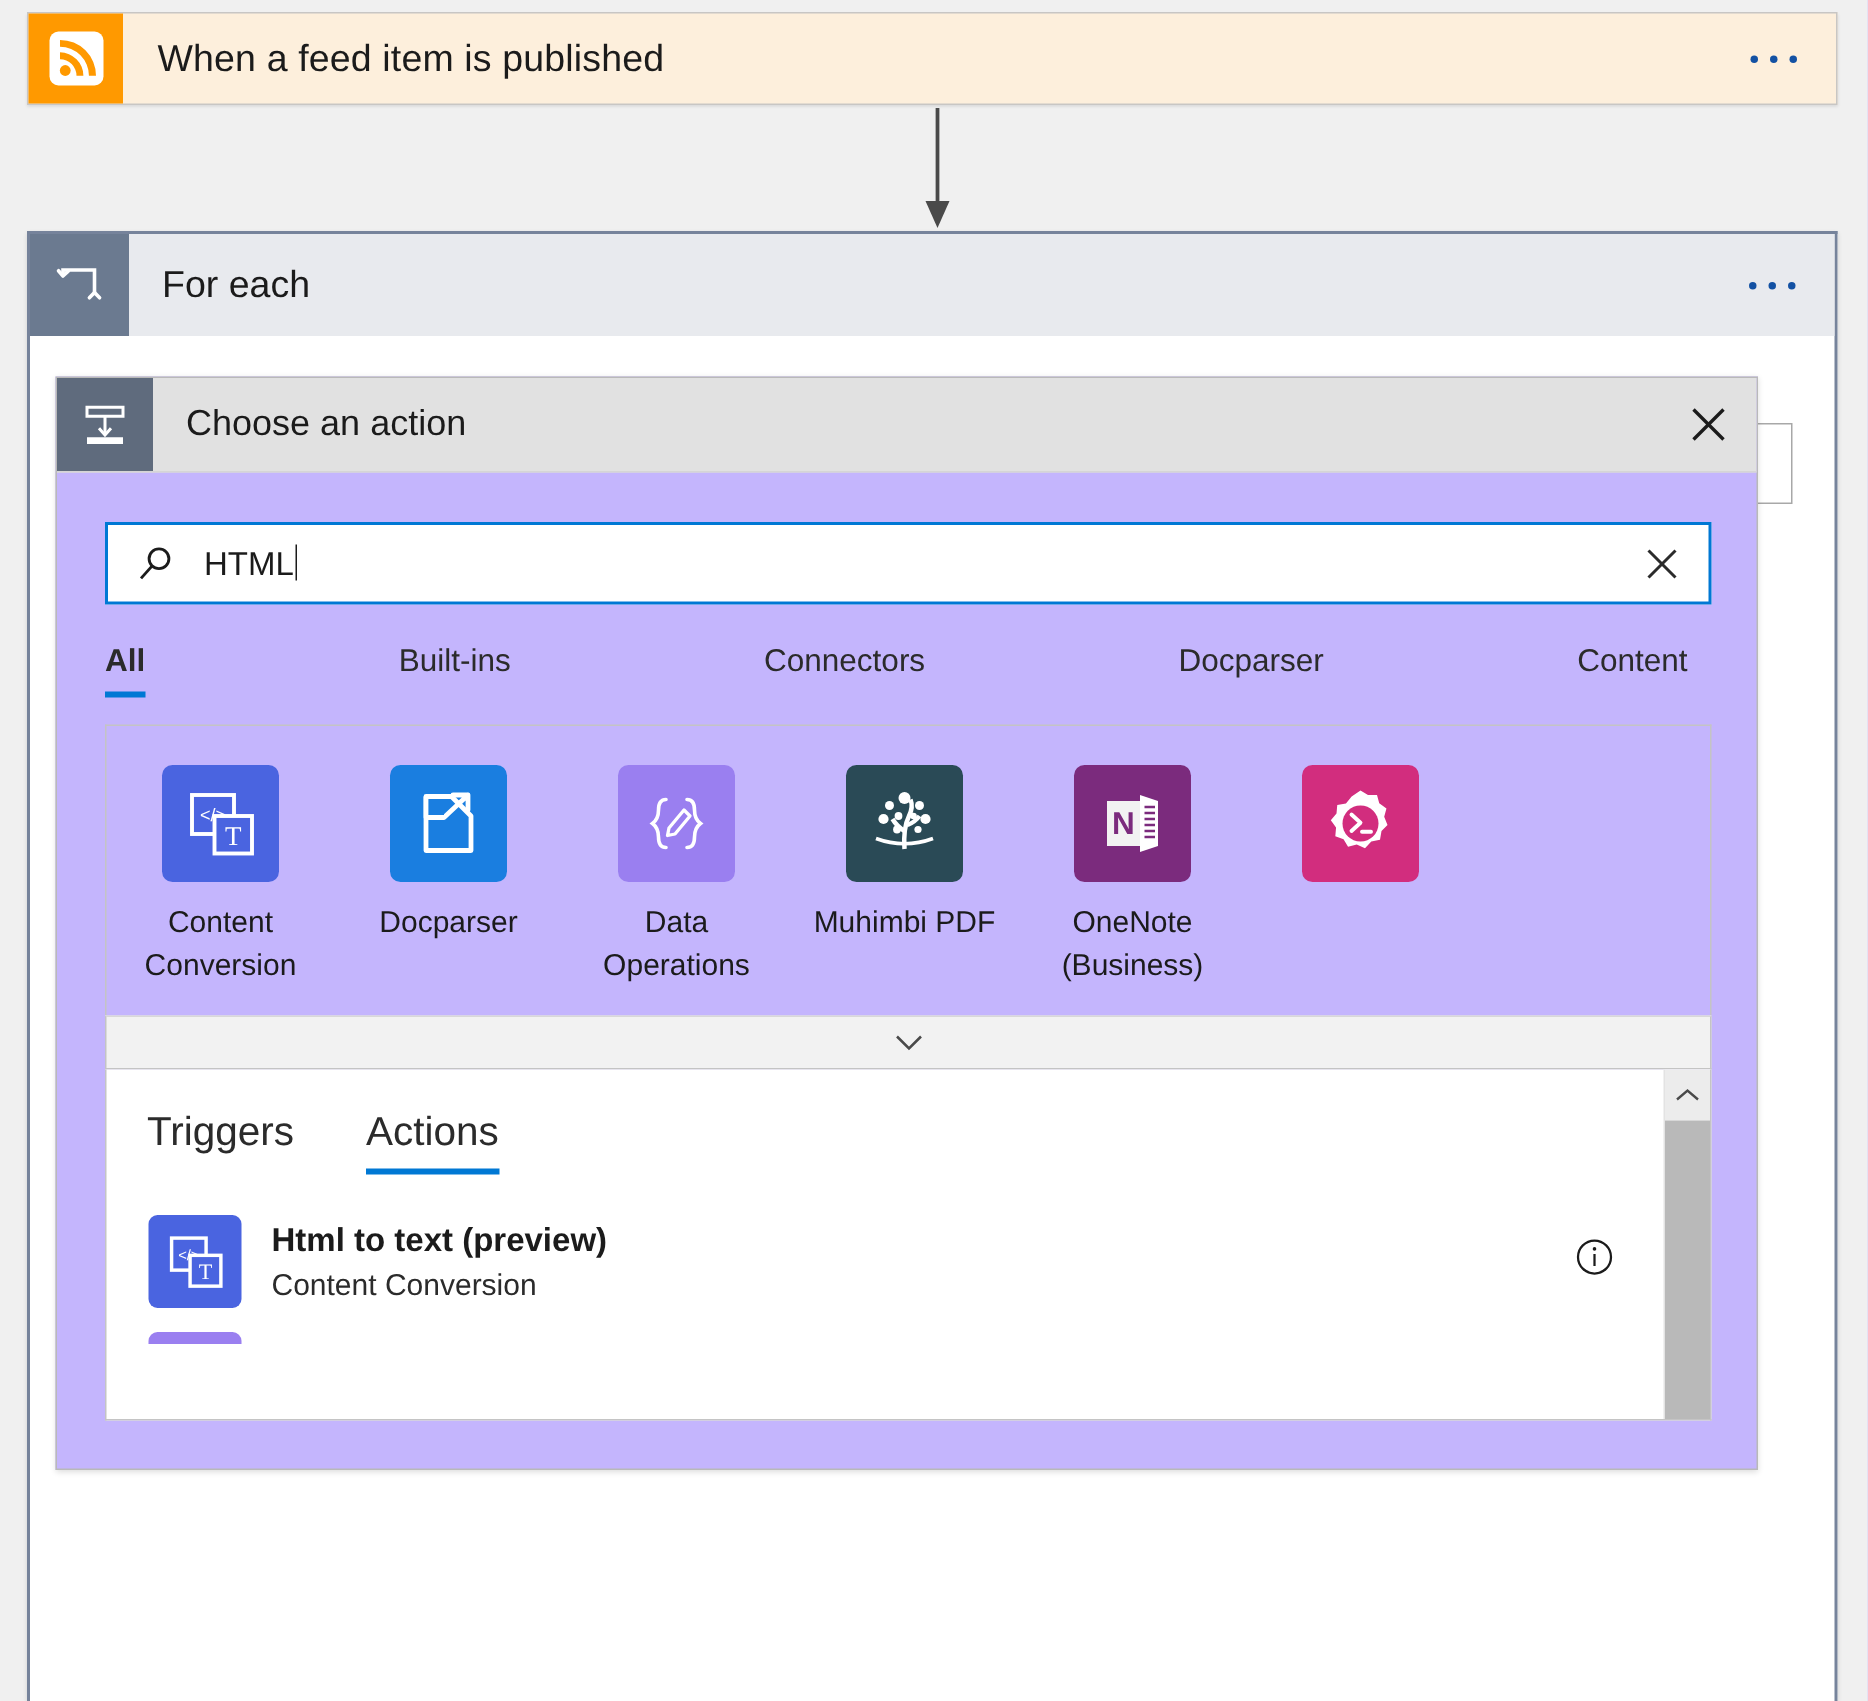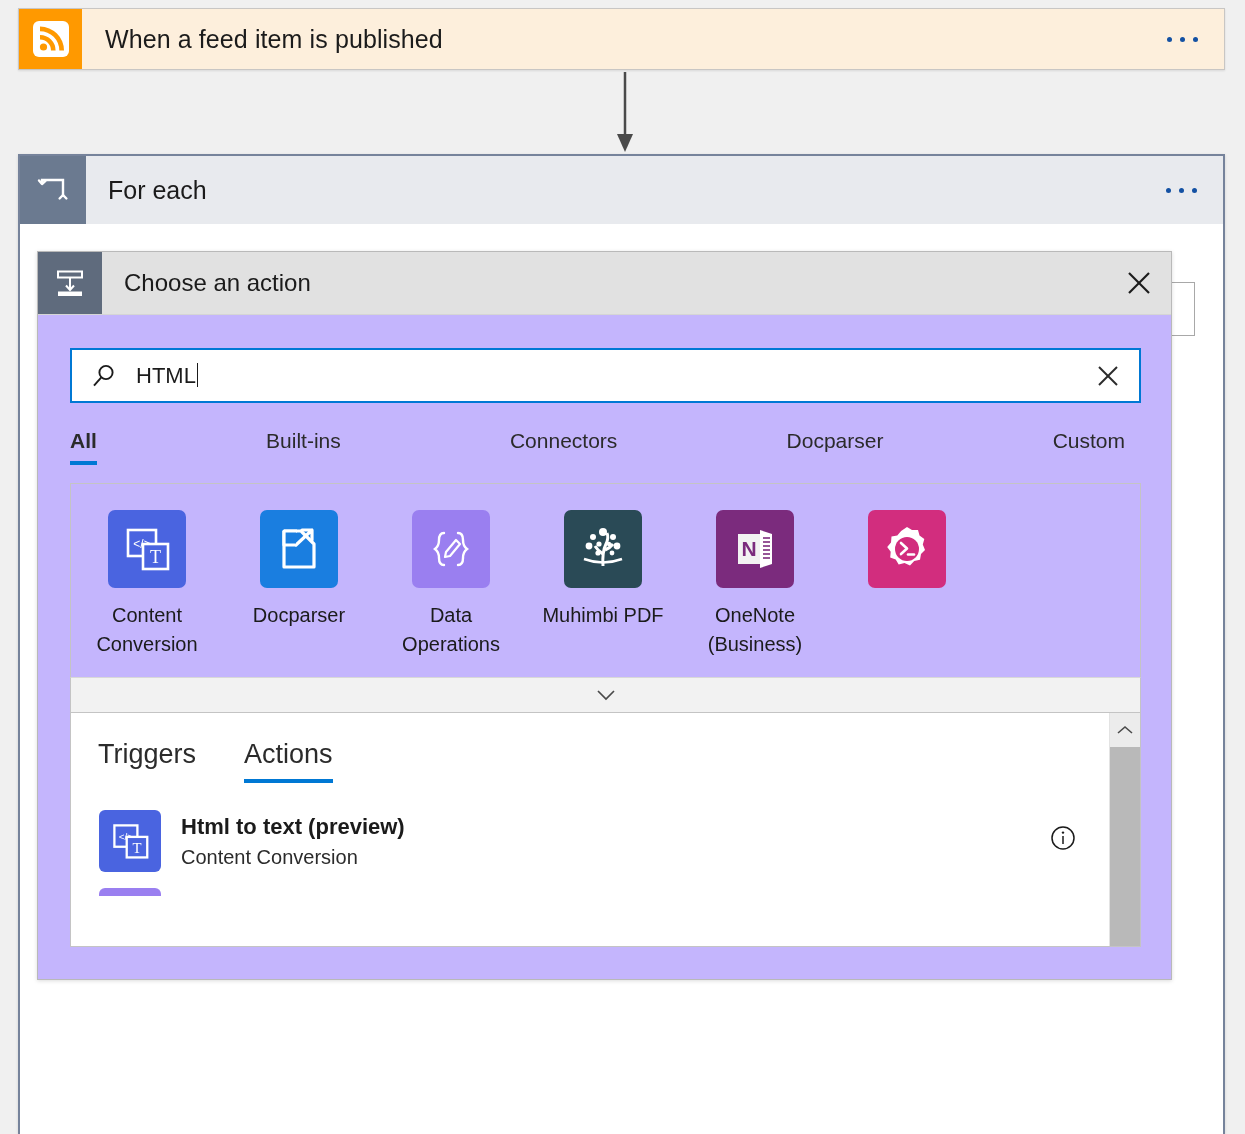--- a/index.html
+++ b/index.html
@@ -519,21 +519,21 @@
           <line x1="24" y1="6" x2="6" y2="24" stroke="#2b2b2b" stroke-width="2"></line>
         </svg>
       </div>
     </div>
 
     <div class="tabs">
       <div class="tab active">All</div>
       <div class="tab">Built-ins</div>
       <div class="tab">Connectors</div>
       <div class="tab">Docparser</div>
-      <div class="tab">Custom</div>
+      <div class="tab">Content</div>
     </div>
 
     <div class="connector-grid-wrap">
       <div class="connector-grid">
 
         <div class="connector">
           <div class="conn-icon" style="background:#4a64e0">
             <svg width="56" height="56" viewBox="0 0 56 56" aria-hidden="true">
               <rect x="9" y="9" width="28" height="26" fill="none" stroke="#ffffff" stroke-width="2.6"></rect>
               <text x="23" y="26.5" font-family="'Liberation Sans',sans-serif" font-size="12" fill="#ffffff" text-anchor="middle">&lt;/&gt;</text>

